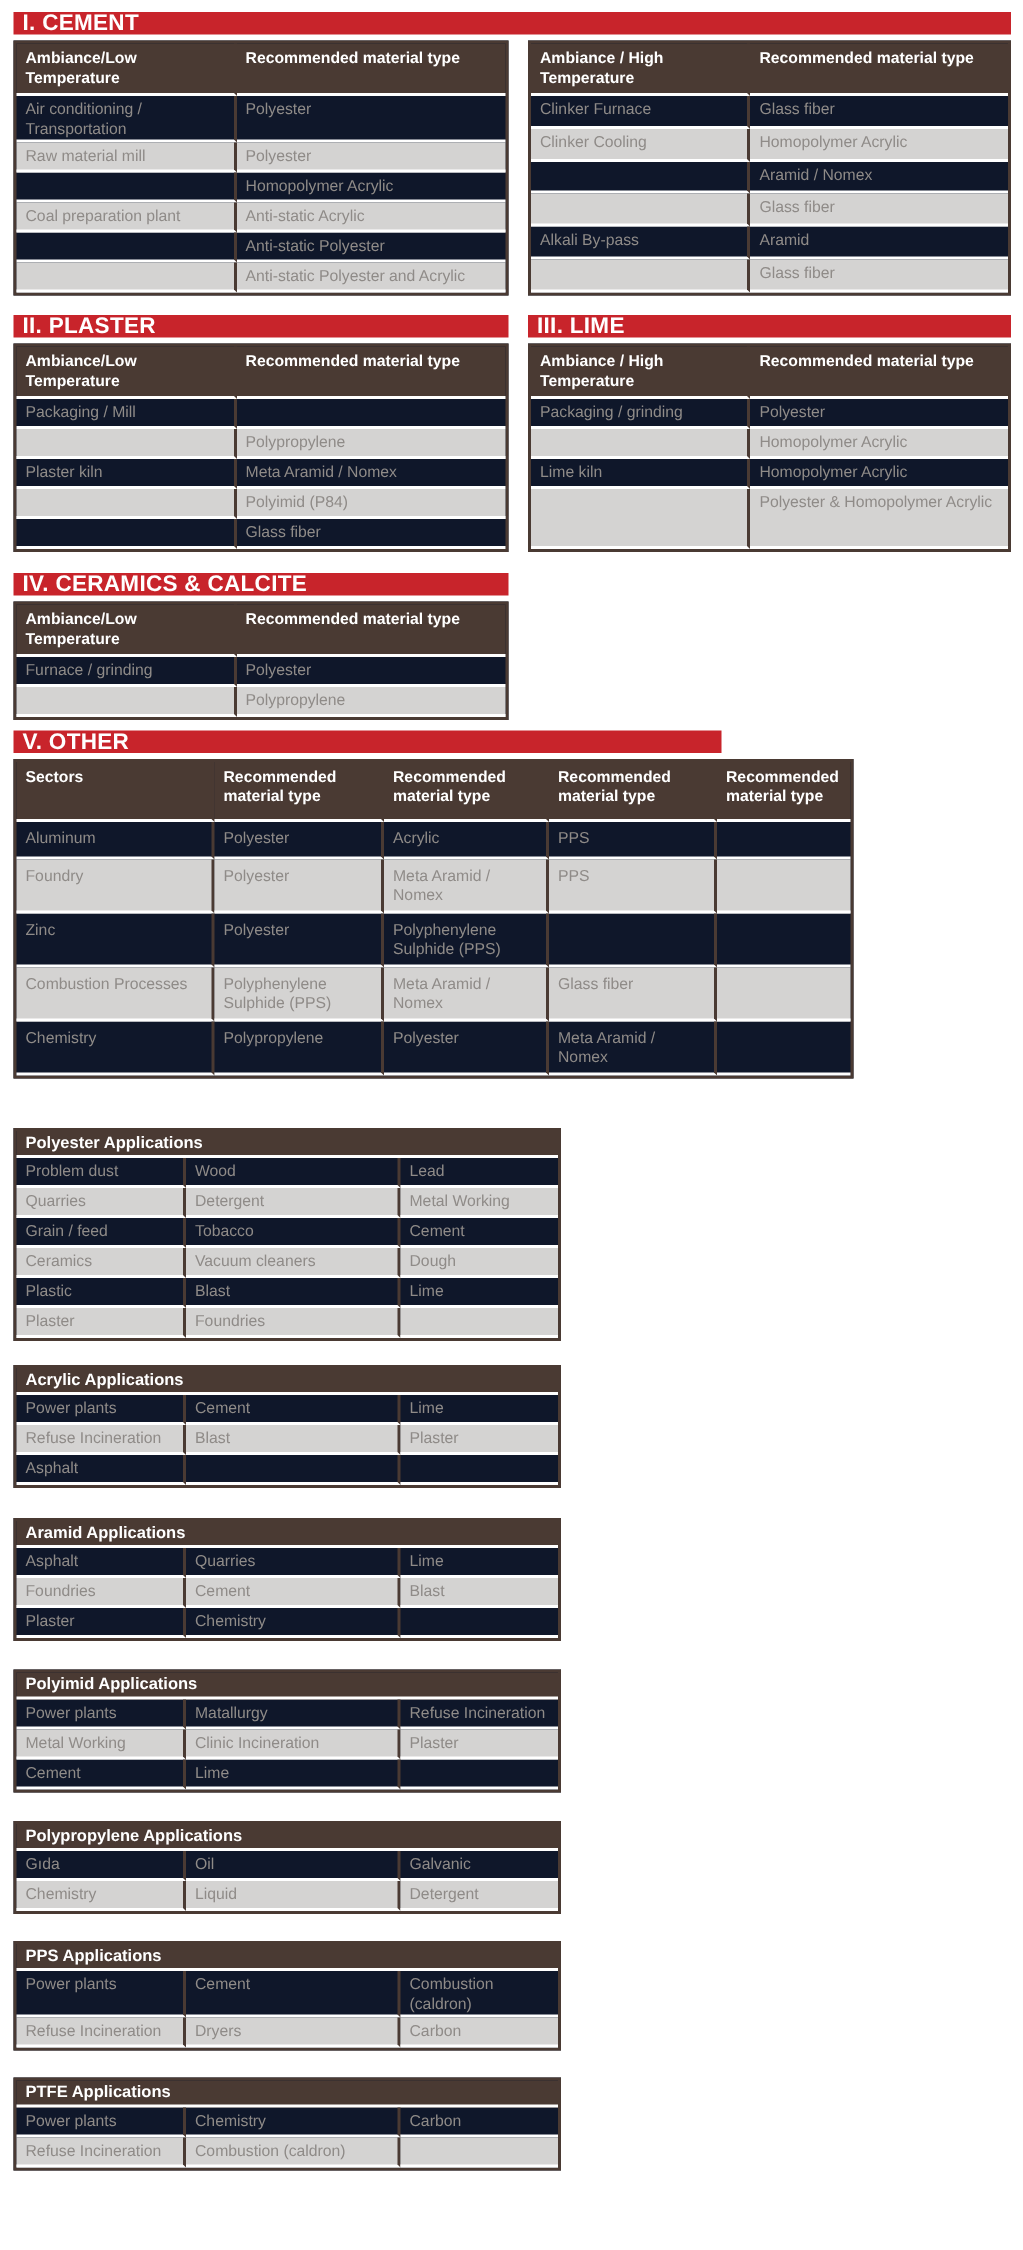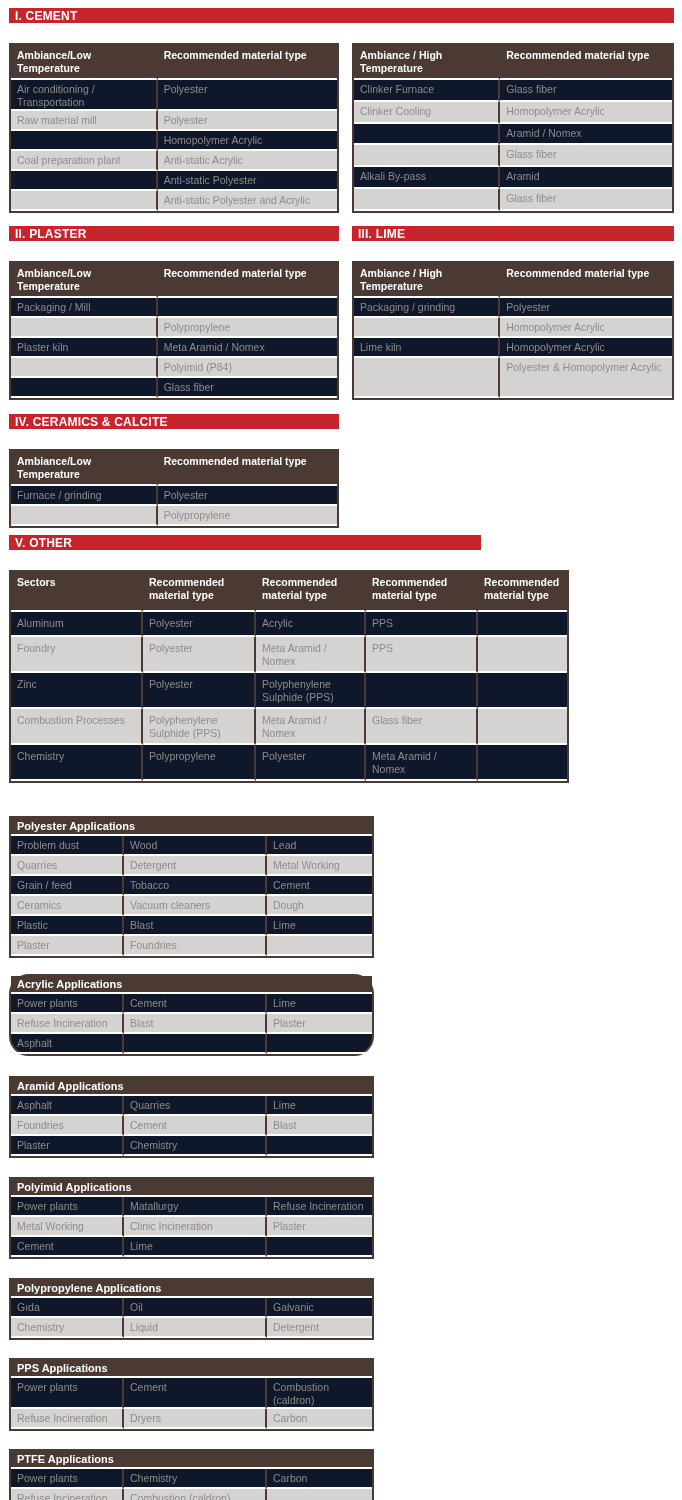--- a/index.html
+++ b/index.html
@@ -16,24 +16,24 @@
     font-family: "Liberation Sans", "DejaVu Sans", sans-serif;
   }
   .page { padding: 8px 8px 0 9px; width: 682px; }
 
   
   .banner {
     height: 15px;
     display: flex;
     align-items: center;
     color: #fff;
-    font-size: 12px;
+    font-size: 15px;
     font-weight: bold;
     padding: 0 6px;
-    margin-bottom: 20px;
+    margin-bottom: 4px;
     letter-spacing: 0.2px;
   }
   .banner.red { background: var(--red); }
 
   
   .tbl {
     border-collapse: separate;
     border-spacing: 0;
     border: 2px solid var(--brown);
     table-layout: fixed;
@@ -90,21 +90,21 @@
   
   .app-tbl { width: 361px; }
   .app-tbl th {
     border-right: none;
     height: 17px;
     padding: 2px 6px;
     font-size: 11px;
     line-height: 12px;
   }
   .app-gap-lg { margin-bottom: 16px; }
-  .app-gap    { margin-bottom: 20px; border-radius: 20px; }
+  .app-gap    { margin-bottom: 20px; }
   .app-gap-md { margin-bottom: 19px; }
   .app-gap-sm { margin-bottom: 18px; }
 </style>
 </head>
 <body>
 
 <div class="page">
 
   <section class="sec-cement">
     <div class="banner red">I. CEMENT</div>

